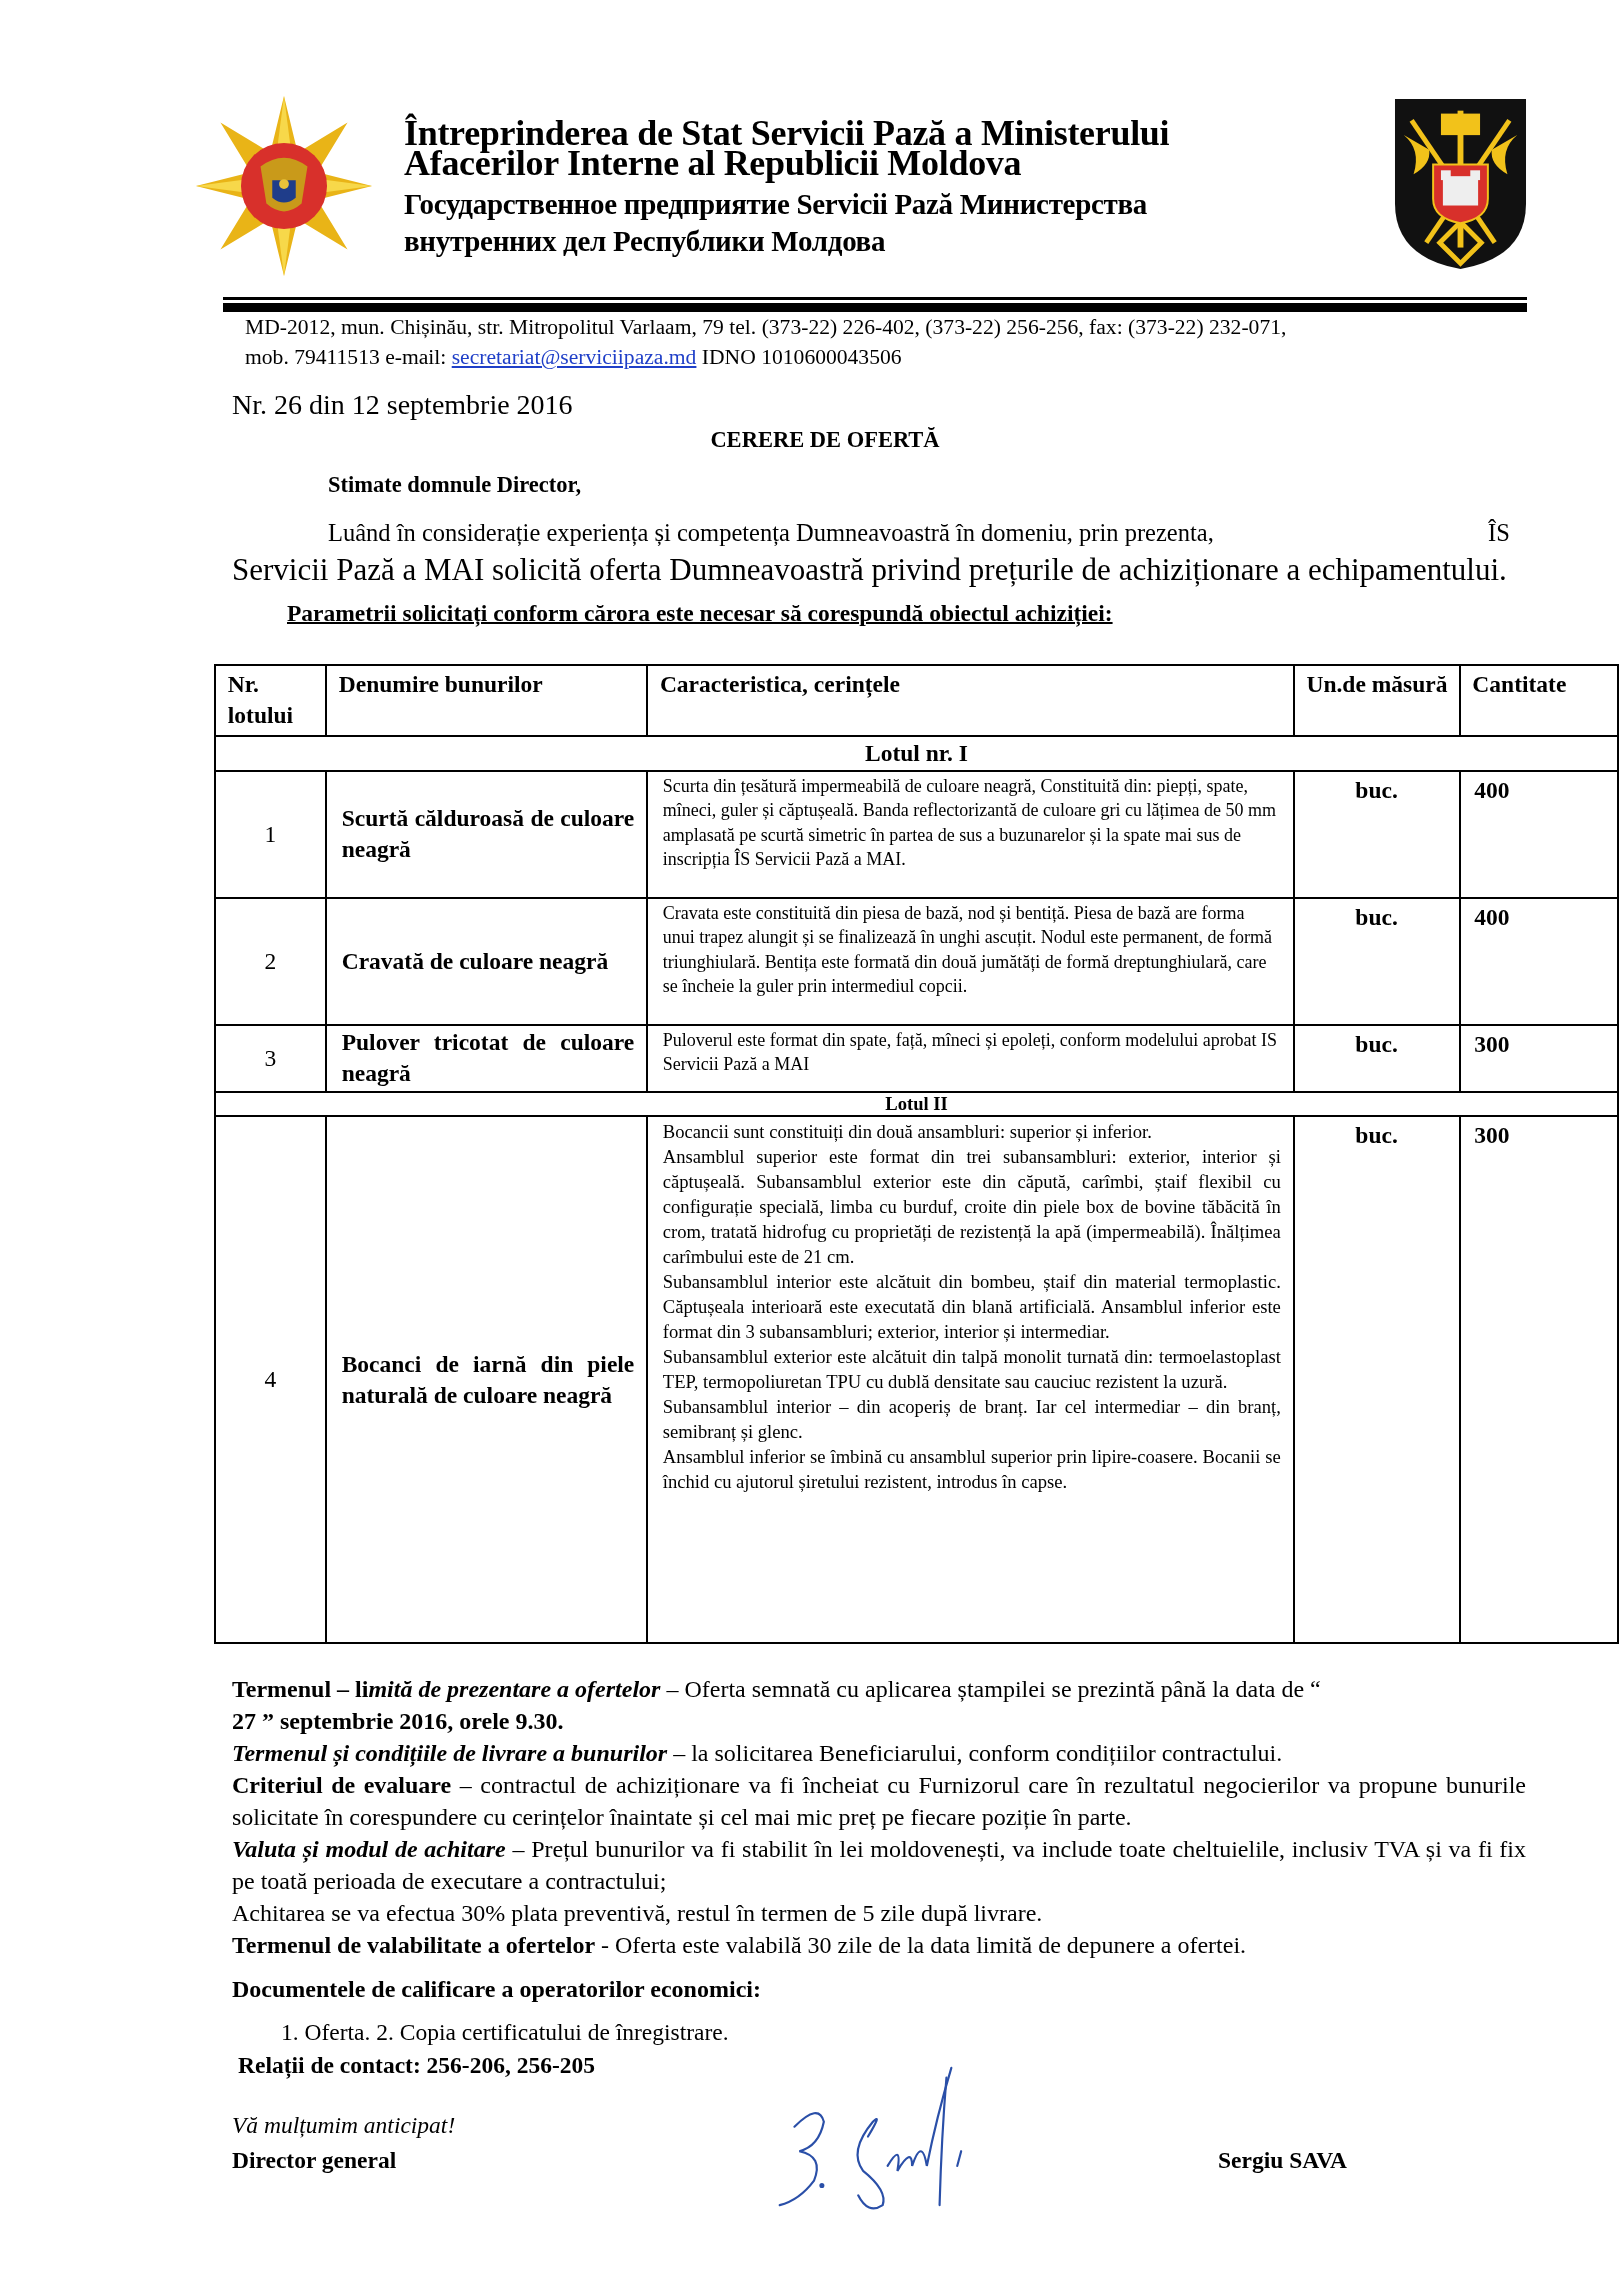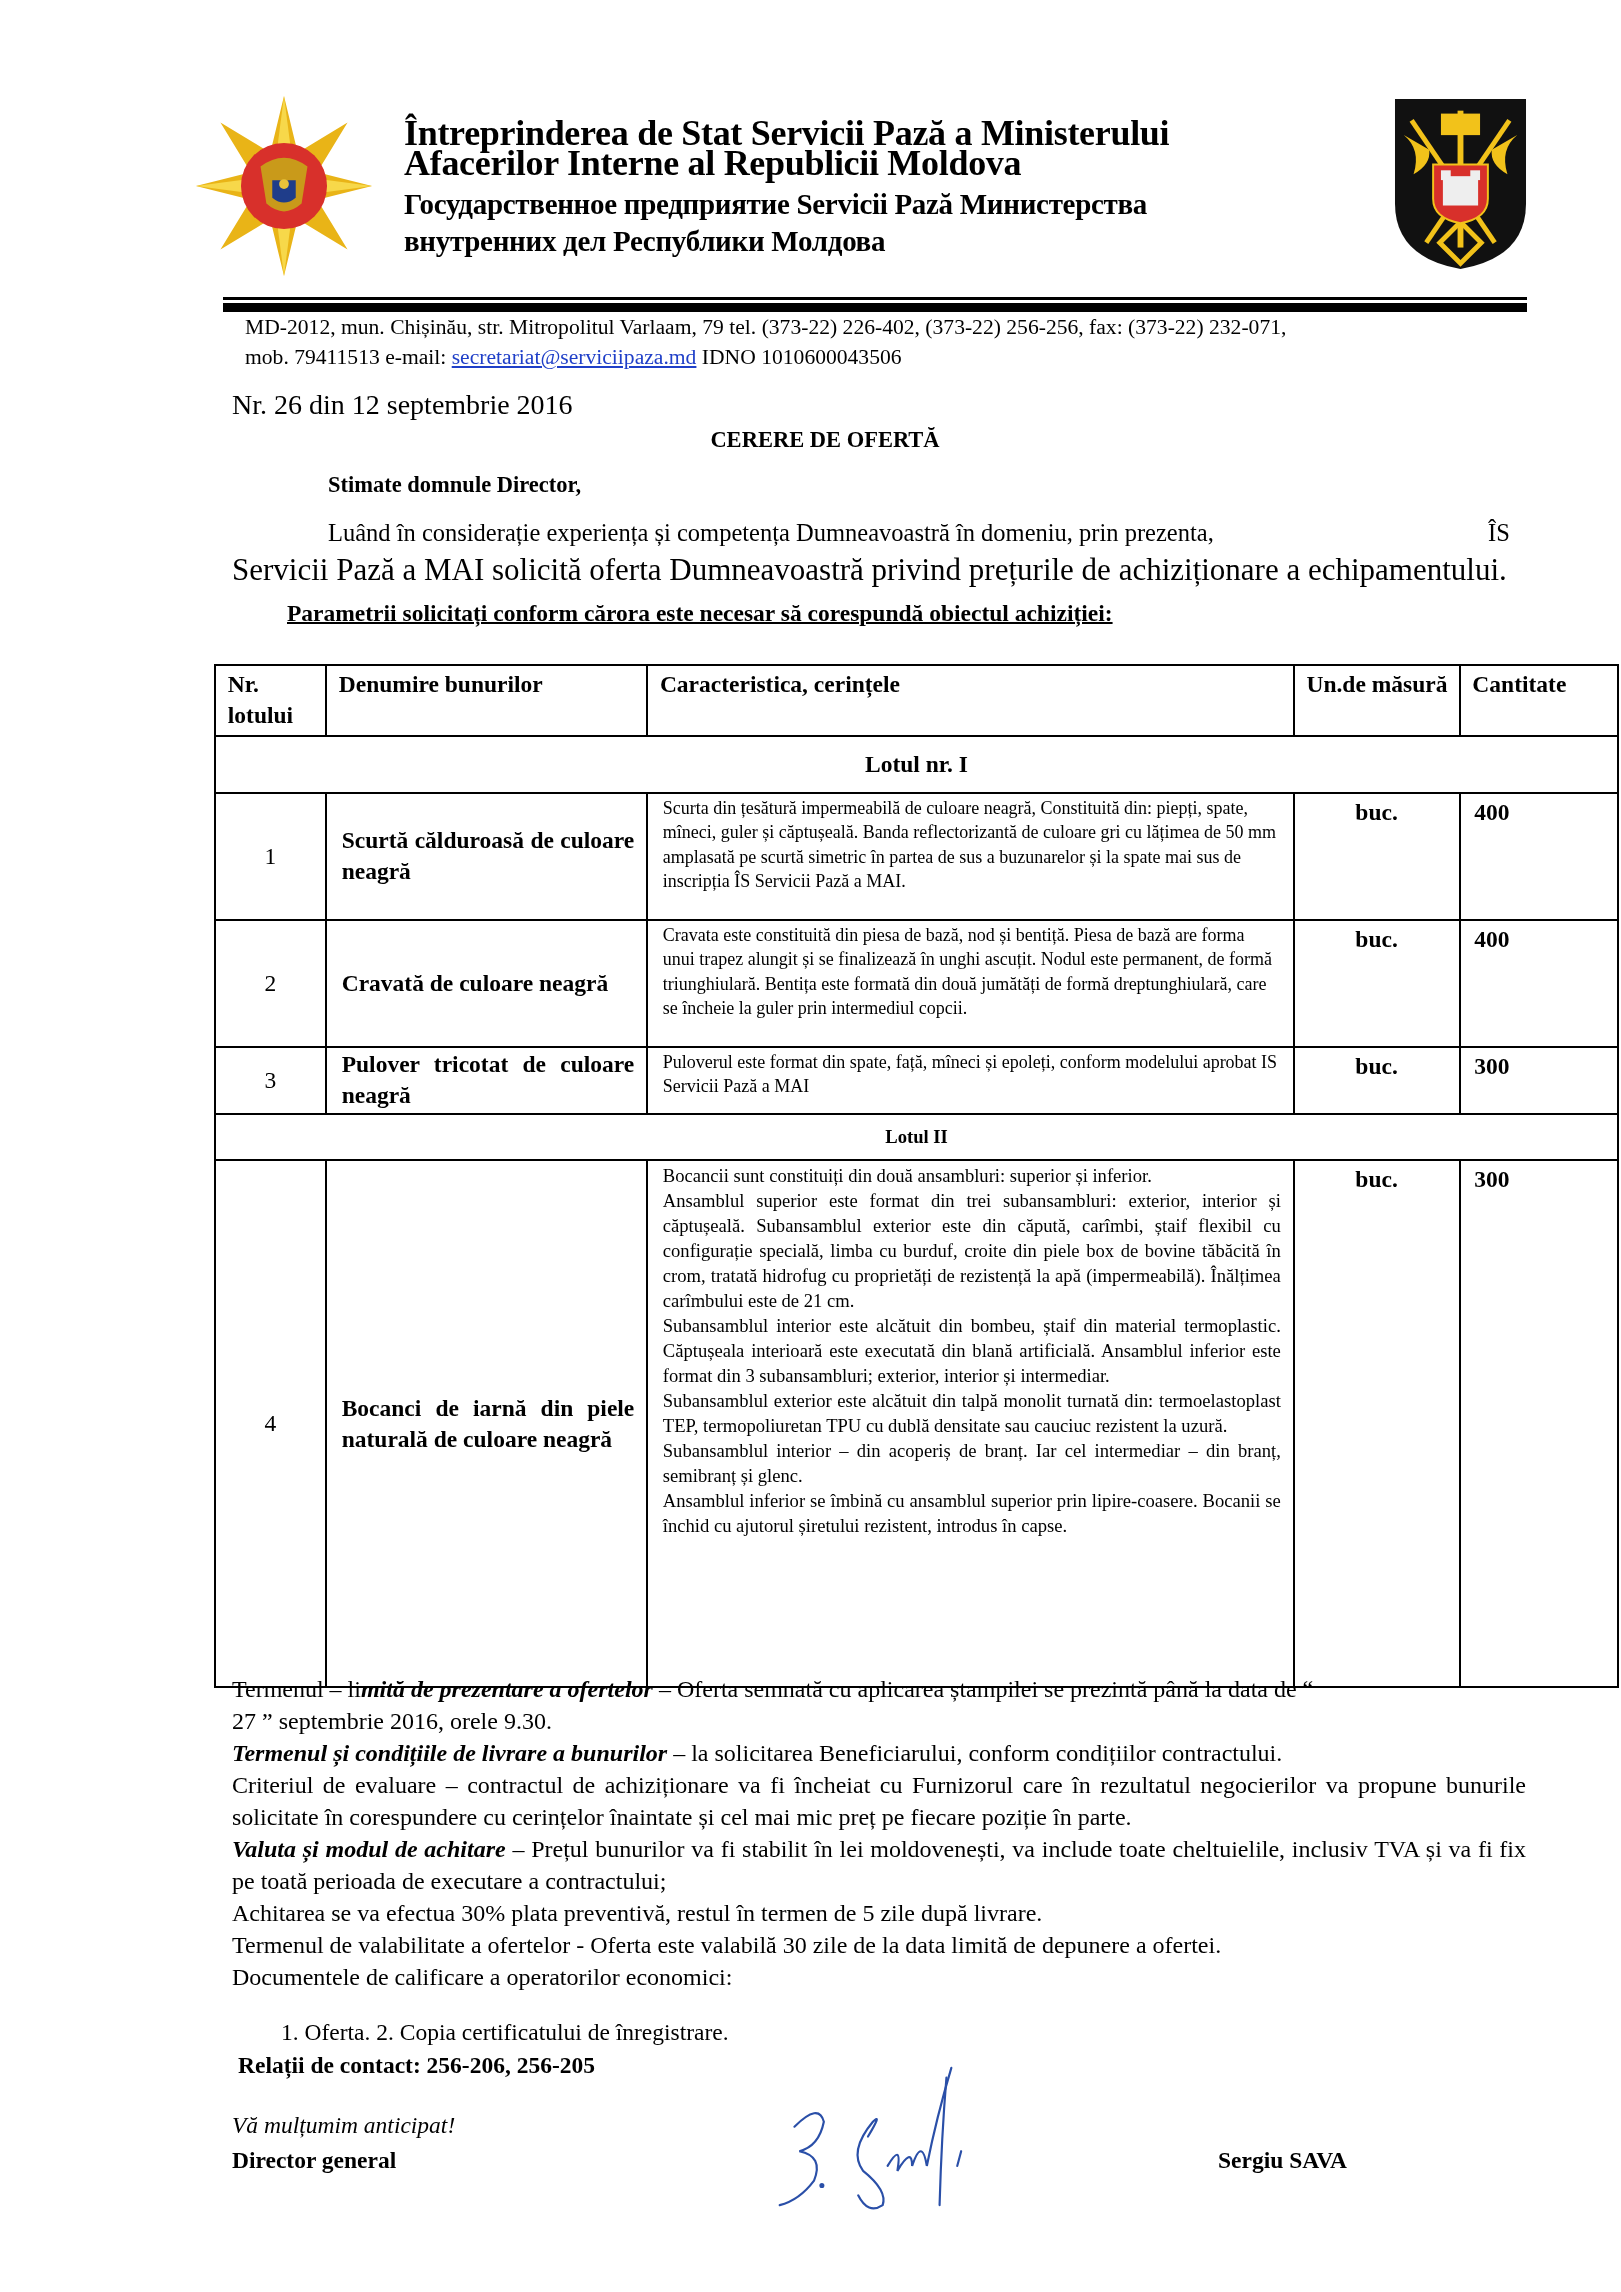--- a/index.html
+++ b/index.html
@@ -21,38 +21,38 @@
   .docno { left: 232px; top: 389px; font-size: 28px; }
   .title { left: 0; width: 1621px; top: 427px; text-align: center; font-size: 22.5px; font-weight: bold; padding-left: 29px; box-sizing: border-box;}
   .salut { left: 328px; top: 472px; font-size: 22.5px; font-weight: bold; }
   .intro1 { left: 328px; top: 519px; font-size: 24.5px; }
   .intro-is { left: 1488px; top: 519px; font-size: 24.5px; }
   .intro2 { left: 232px; top: 552px; font-size: 31px; }
   .params { left: 287px; top: 600px; font-size: 23.5px; font-weight: bold; text-decoration: underline; text-decoration-thickness: 2px; }
 
   
   table.spec { position: absolute; left: 214px; top: 664px; width: 1405px; border-collapse: collapse; }
-  table.spec td, table.spec th { border: 2px solid #000; vertical-align: top; padding: 12px; }
+  table.spec td, table.spec th { border: 2px solid #000; vertical-align: top; padding: 1px; }
   table.spec th { font-size: 23.5px; font-weight: bold; text-align: left; padding: 2.9px 7.8px 3.9px 11.8px; line-height: 31px; }
   .c-nr { width: 103px; } .c-name { width: 298px; } .c-desc { width: 600px; } .c-um { width: 154px; } .c-qty { width: 147px; }
   .lot-row td { text-align: center; font-weight: bold; font-size: 23.5px; line-height: 31px; }
   .lot-row.small td { font-size: 18.6px; line-height: 20.6px; border-radius: 7px; }
   td.nr { text-align: center; vertical-align: middle !important; font-size: 23.5px; }
   td.name { font-weight: bold; font-size: 23.5px; line-height: 31px; padding: 17.6px 11.8px 0 14.7px !important; text-align: justify; }
   td.name.mid { vertical-align: middle !important; padding-top: 0 !important; }
   td.desc { font-size: 18px; line-height: 24.5px; padding: 2px 11.8px 0 14.7px !important; }
   td.desc.j { text-align: justify; font-size: 18.6px; line-height: 25px; }
   td.um { text-align: center; font-weight: bold; font-size: 23.5px; padding-top: 4.9px !important; }
   td.qty { font-weight: bold; font-size: 23.5px; padding: 4.9px 0 0 13.7px !important; }
   .desc p { margin: 0; }
 
   
   .terms { left: 232px; top: 1673px; width: 1294px; font-size: 24px; line-height: 32px; }
   .terms p { margin: 0; text-align: justify; }
-  .terms .b { font-weight: normal; }
+  .terms .b { font-weight: bold; margin-top: 12px; }
   .terms .bi { font-weight: bold; font-style: italic; }
   .docs-list { left: 281px; top: 2019px; font-size: 23.5px; }
   .contact { left: 238px; top: 2052px; font-size: 23.5px; font-weight: bold; }
   .thanks { left: 232px; top: 2112px; font-size: 23.5px; font-style: italic; }
   .role { left: 232px; top: 2147px; font-size: 23.5px; font-weight: bold; }
   .signer { left: 1218px; top: 2147px; font-size: 23.5px; font-weight: bold; }
   .signature { left: 765px; top: 2058px; width: 255px; height: 157px; }
 </style>
 </head>
 <body>

